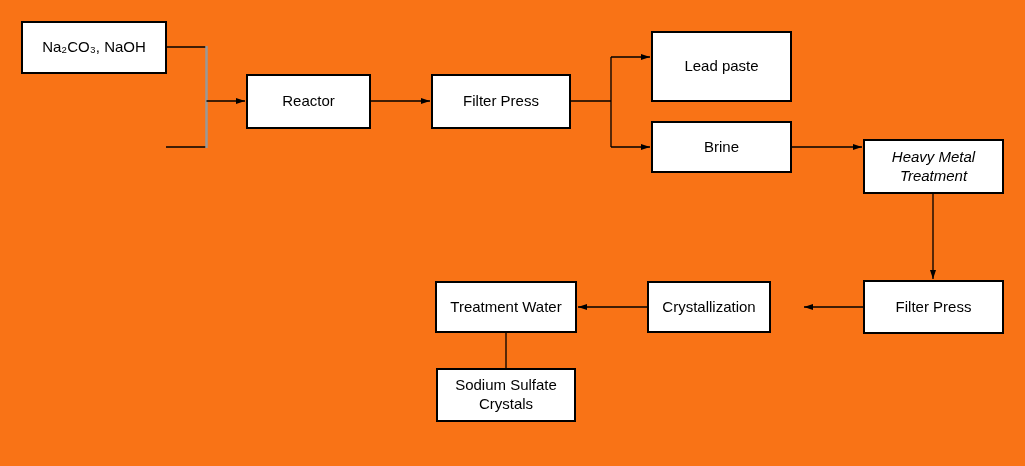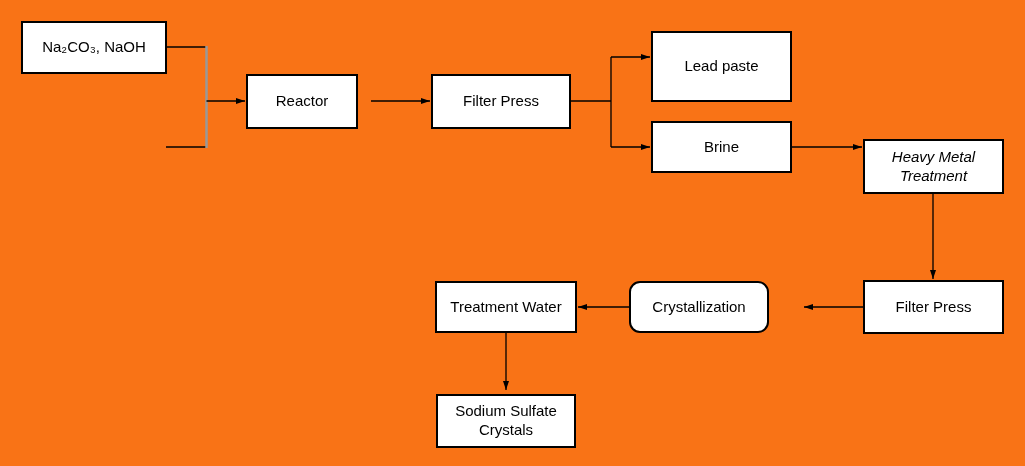--- a/index.html
+++ b/index.html
@@ -32,29 +32,29 @@
     display: flex;
     align-items: center;
     justify-content: center;
     text-align: center;
     padding: 2px 6px;
     white-space: normal;
   }
   
   .n-reagents        { left: 21px;  top: 21px;  width: 146px; height: 53px; }
   .n-leadpaste-in    { left: 21px;  top: 120px; width: 145px; height: 54px; }
-  .n-reactor         { left: 246px; top: 74px;  width: 112px; height: 55px; }
+  .n-reactor         { left: 246px; top: 74px;  width: 125px; height: 55px; }
   .n-filterpress1    { left: 431px; top: 74px;  width: 140px; height: 55px; }
   .n-leadpaste-out   { left: 651px; top: 31px;  width: 141px; height: 71px; }
   .n-brine           { left: 651px; top: 121px; width: 141px; height: 52px; }
   .n-hmt             { left: 863px; top: 139px; width: 141px; height: 55px; font-style: italic; }
   .n-filterpress2    { left: 863px; top: 280px; width: 141px; height: 54px; }
-  .n-crystallization { left: 629px; top: 281px; width: 140px; height: 52px; border-radius: 11px; }
+  .n-crystallization { left: 647px; top: 281px; width: 124px; height: 52px; }
   .n-distwater       { left: 435px; top: 281px; width: 142px; height: 52px; }
-  .n-sodiumsulfate   { left: 436px; top: 394px; width: 140px; height: 54px; }
+  .n-sodiumsulfate   { left: 436px; top: 368px; width: 140px; height: 54px; }
 </style>
 </head>
 <body>
 
 <div class="canvas">
 
   <svg class="wires" width="1025" height="466" viewBox="0 0 1025 466">
     <defs>
       <marker id="arrow" viewBox="0 0 9 6" refX="9" refY="3" markerWidth="9" markerHeight="6" markerUnits="userSpaceOnUse" orient="auto">
         <path d="M0,0 L9,3 L0,6 Z" fill="#000000"></path>

